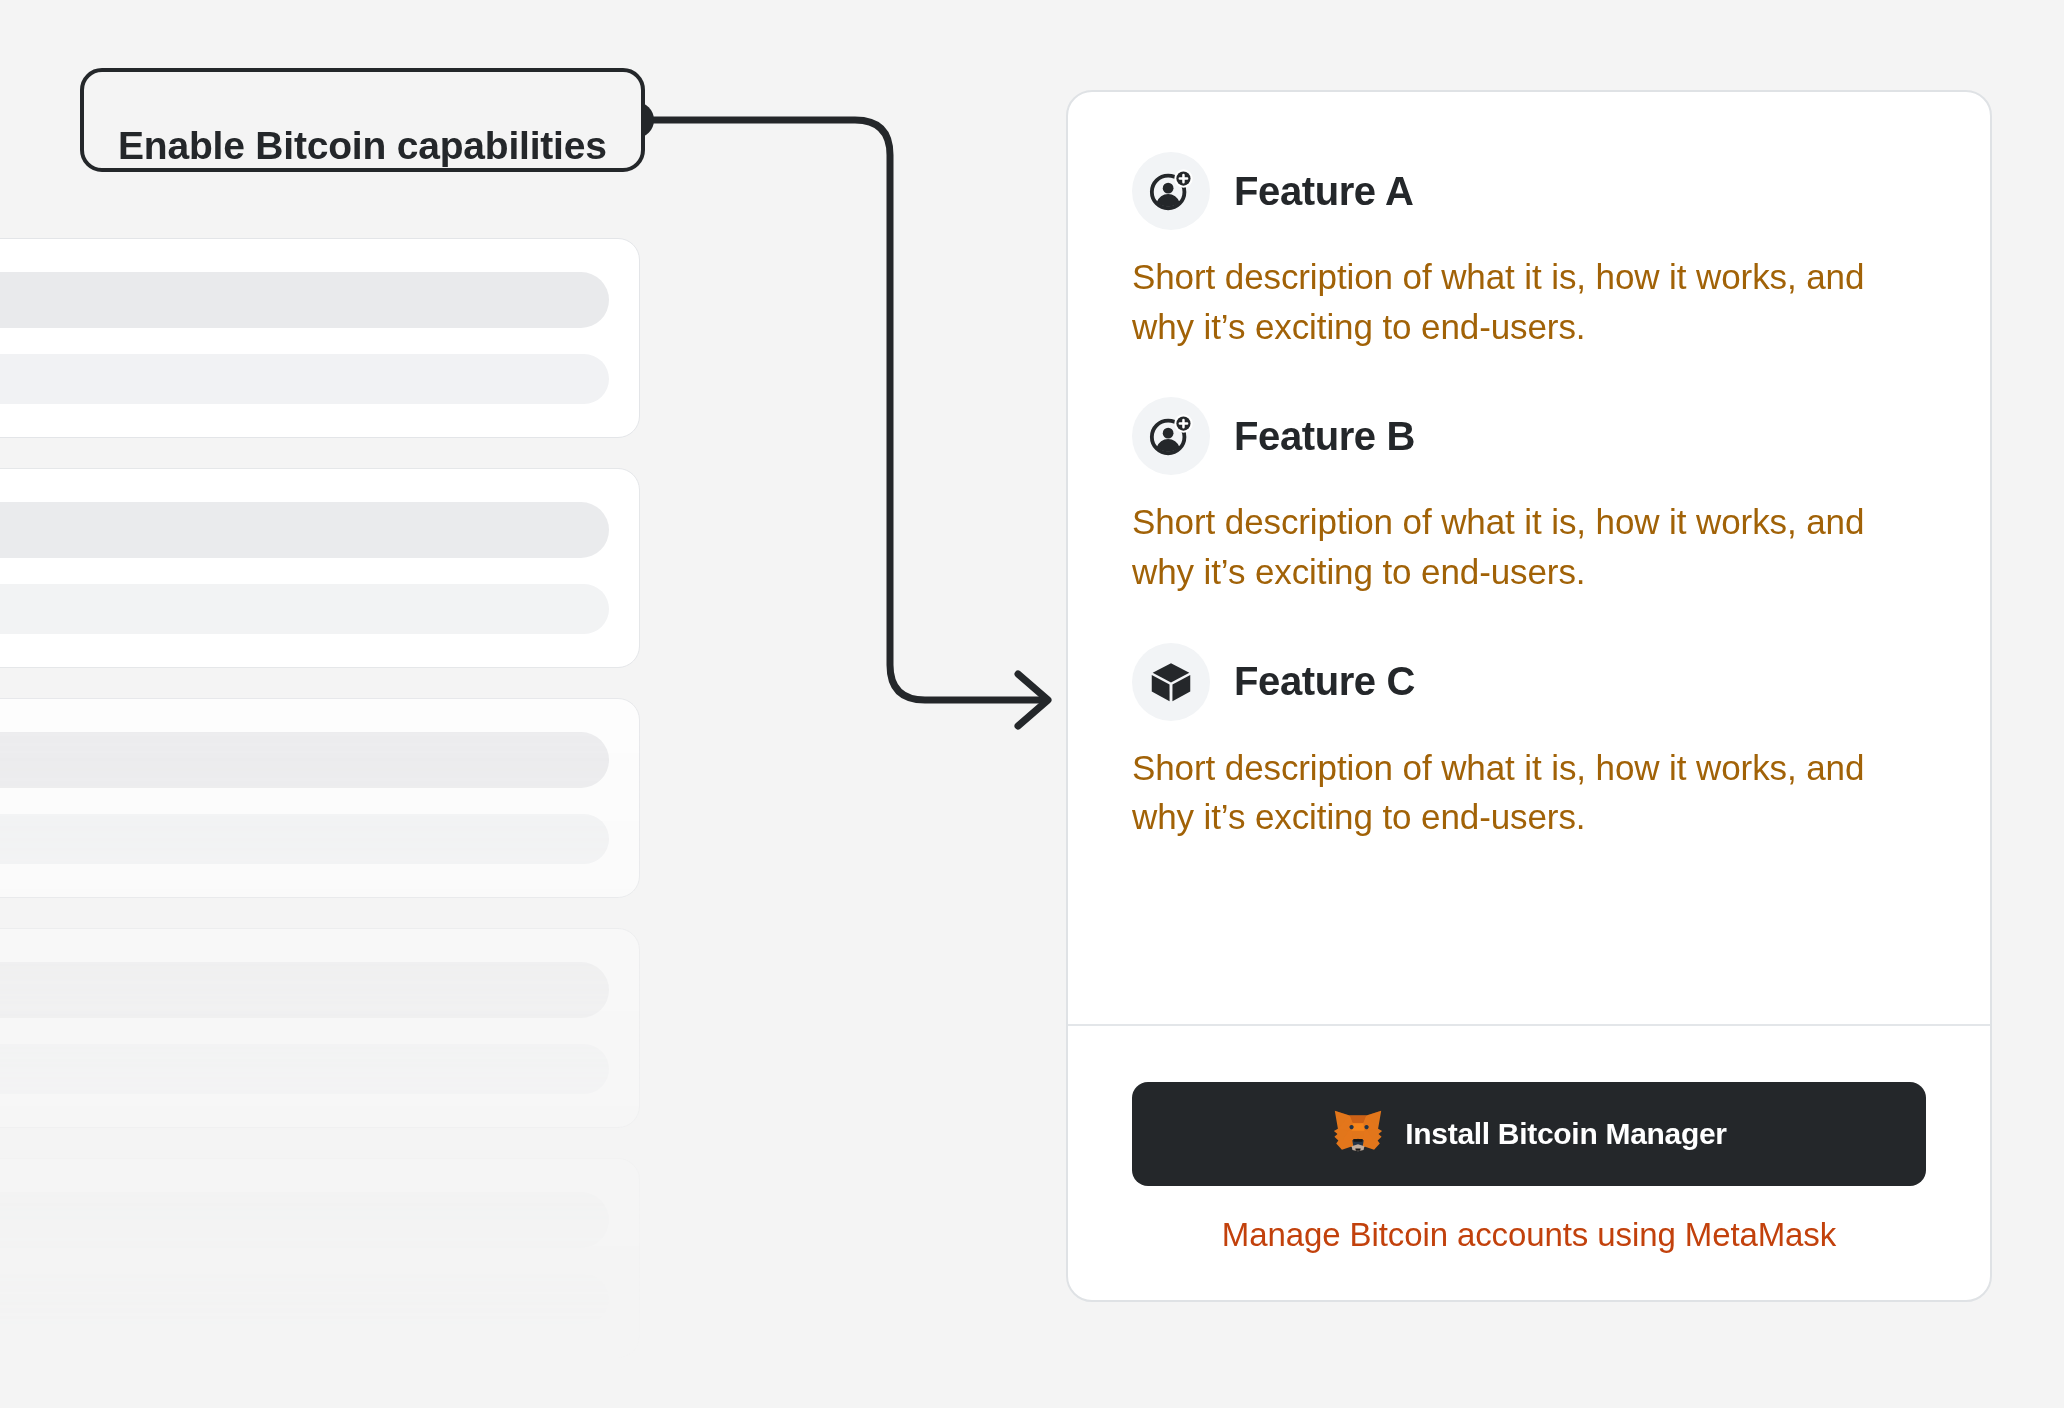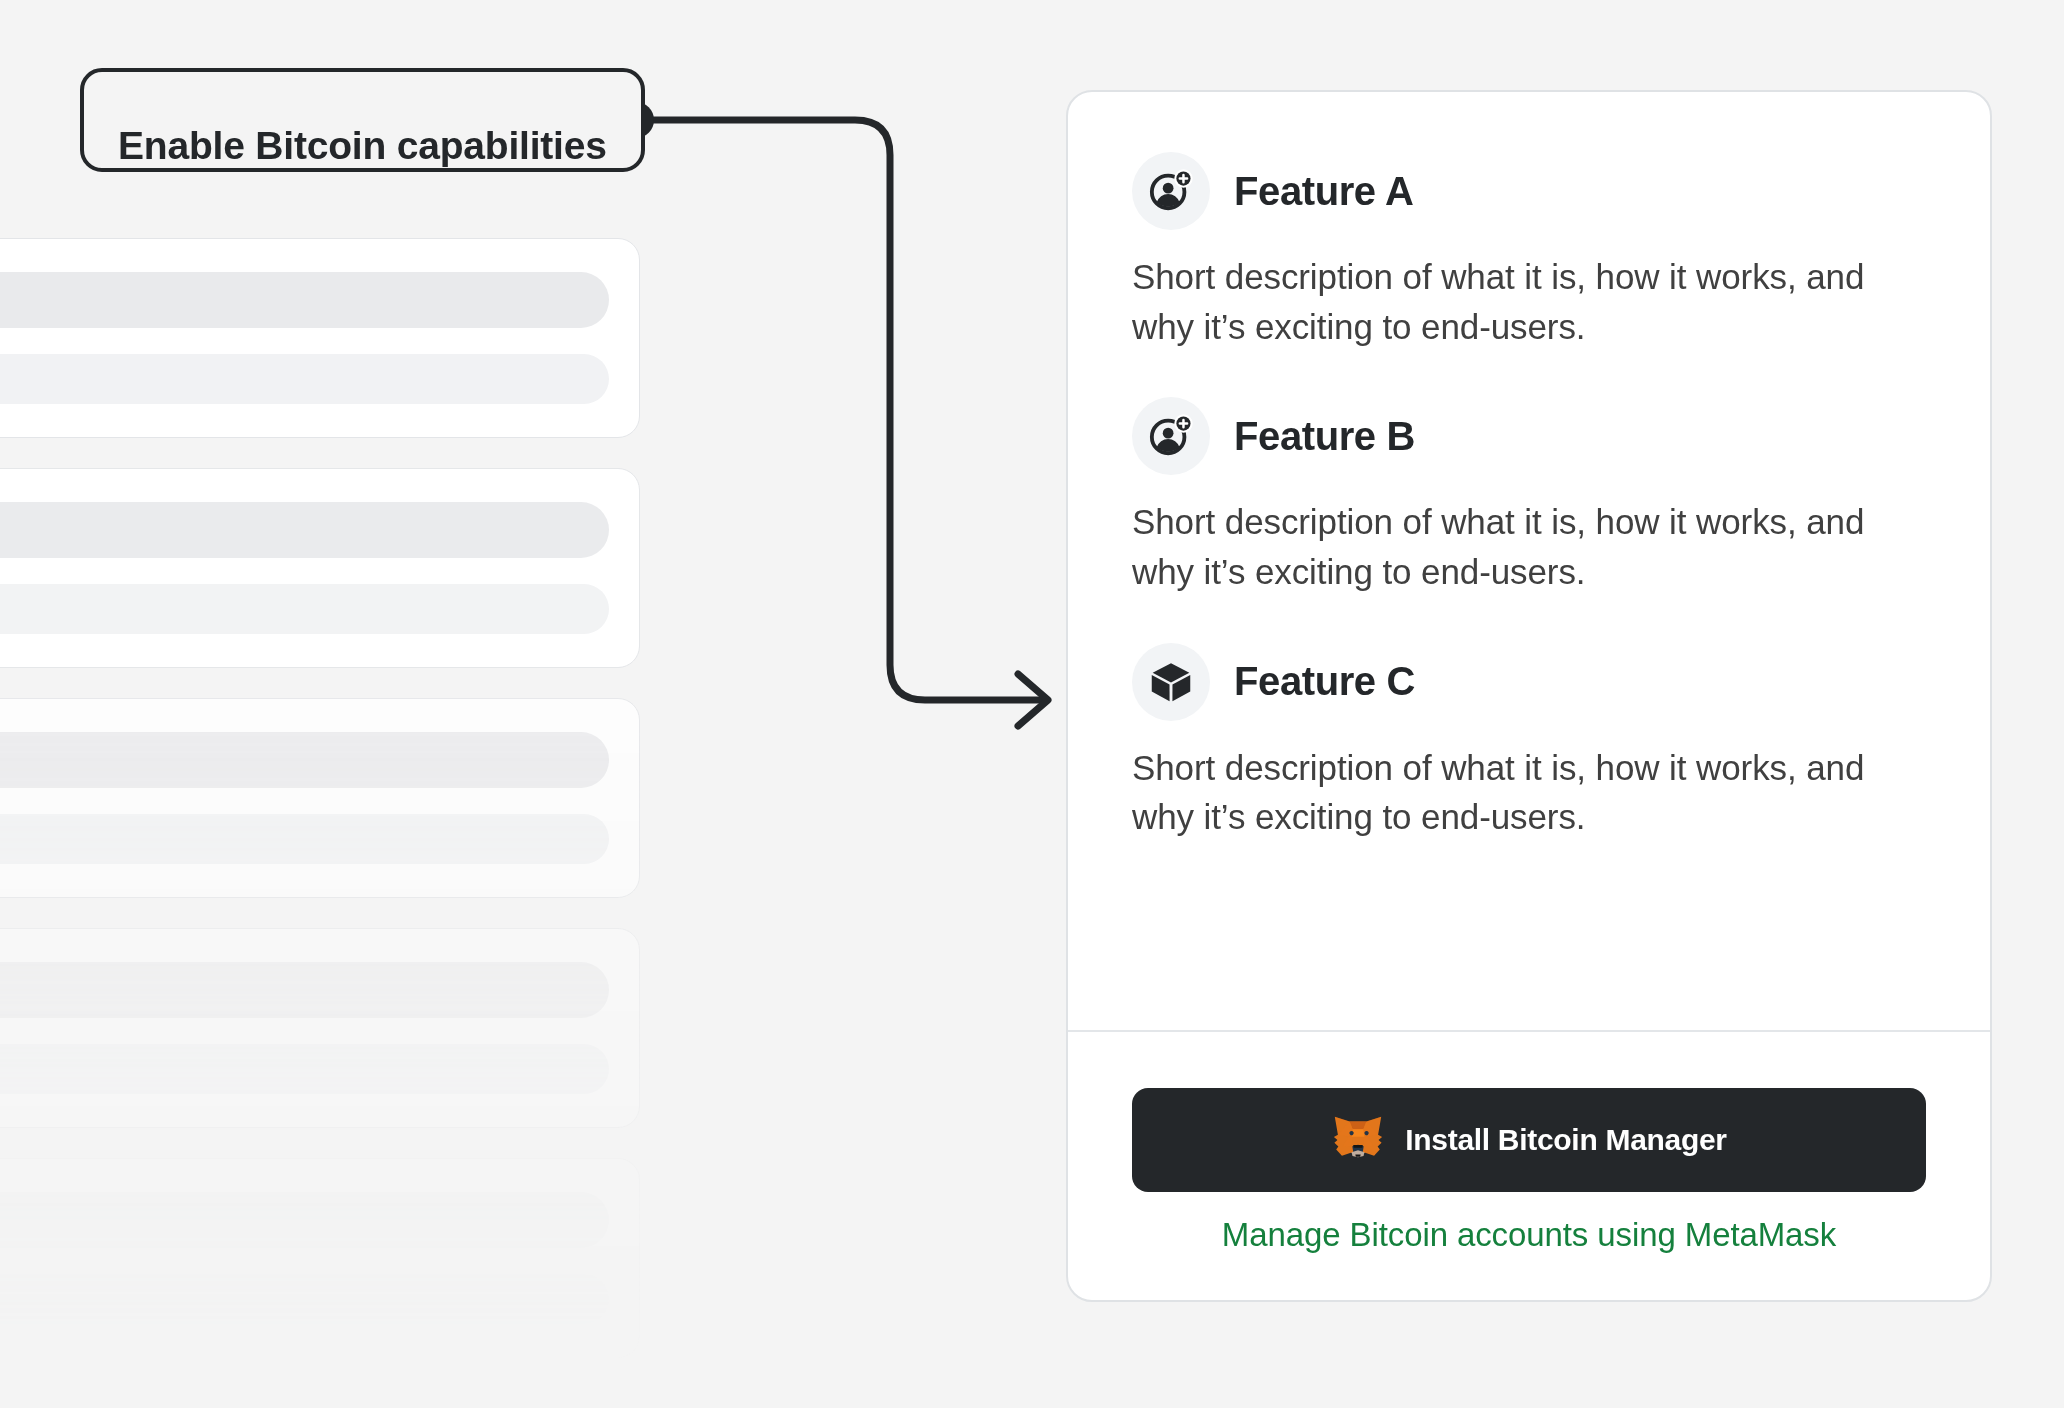--- a/index.html
+++ b/index.html
@@ -134,21 +134,21 @@
   .feature-title {
     font-size: 40px;
     font-weight: 700;
     color: #24272a;
     letter-spacing: -0.4px;
   }
 
   .feature-desc {
     font-size: 35px;
     line-height: 1.42;
-    color: #404040;
+    color: #a16207;
     max-width: 820px;
     letter-spacing: -0.1px;
   }
 
   #card-divider {
     height: 2px;
     background: #e3e6e9;
     width: 100%;
     margin-top: 54px;
     flex: 0 0 auto;
@@ -173,24 +173,24 @@
   }
   #install-button .install-label {
     font-size: 30px;
     font-weight: 700;
     color: #ffffff;
     letter-spacing: -0.3px;
   }
   #metamask-fox { display: block; flex: 0 0 auto; }
 
   #footer-caption {
-    margin-top: 24px;
+    margin-top: 30px;
     text-align: center;
     font-size: 33px;
-    color: #15803d;
+    color: #c2410c;
     letter-spacing: -0.1px;
   }
 </style>
 </head>
 <body>
 
 <div id="skeleton-column">
   <div class="skeleton-card sk-1">
     <div class="skeleton-bar bar-strong"></div>
     <div class="skeleton-bar bar-weak"></div>

